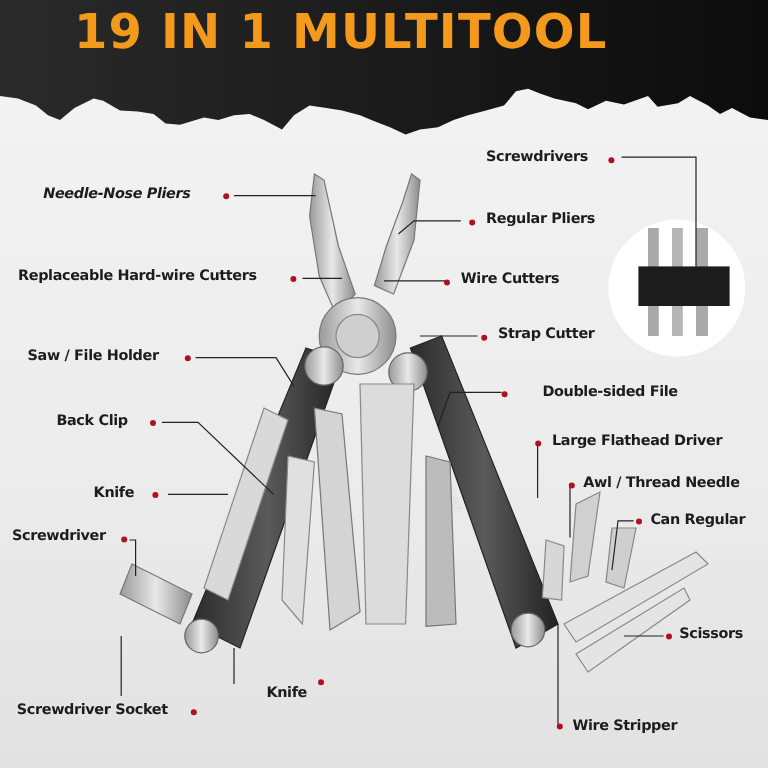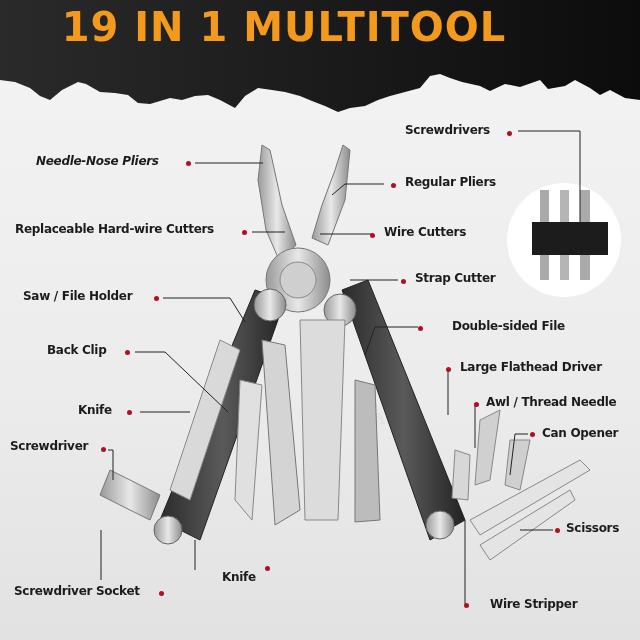--- a/index.html
+++ b/index.html
@@ -147,20 +147,20 @@
 
 <div class="lbl" style="left:452px;top:319px;">Double-sided File</div>
 <div class="dot" style="left:418px;top:326px;"></div>
 
 <div class="lbl" style="left:460px;top:360px;">Large Flathead Driver</div>
 <div class="dot" style="left:446px;top:367px;"></div>
 
 <div class="lbl" style="left:486px;top:395px;">Awl / Thread Needle</div>
 <div class="dot" style="left:474px;top:402px;"></div>
 
-<div class="lbl" style="left:542px;top:426px;">Can Opener</div>
+<div class="lbl" style="left:542px;top:426px;">Can Regular</div>
 <div class="dot" style="left:530px;top:432px;"></div>
 
 <div class="lbl" style="left:566px;top:521px;text-align:center;">Scissors</div>
 <div class="dot" style="left:555px;top:528px;"></div>
 
-<div class="lbl" style="left:477px;top:597px;margin-left:13px;">Wire Stripper</div>
+<div class="lbl" style="left:477px;top:597px;">Wire Stripper</div>
 <div class="dot" style="left:464px;top:603px;"></div>
 
 </body></html>

